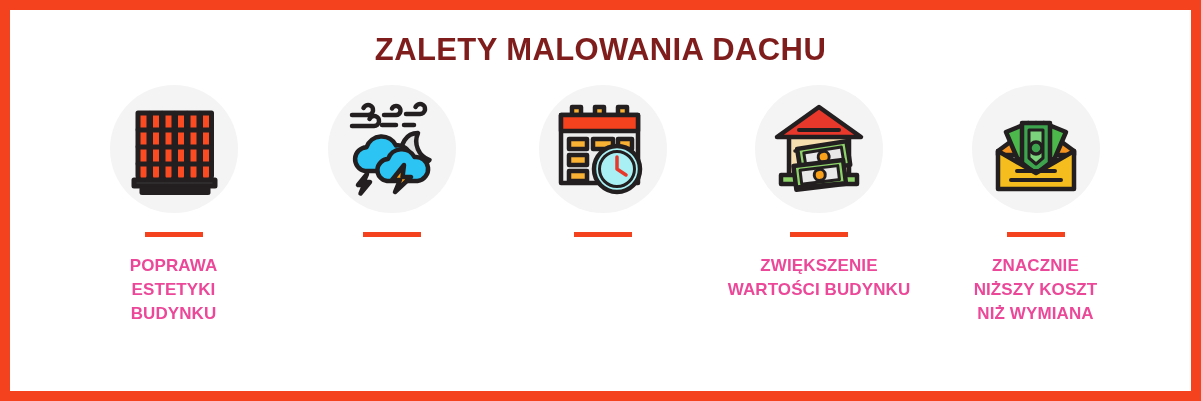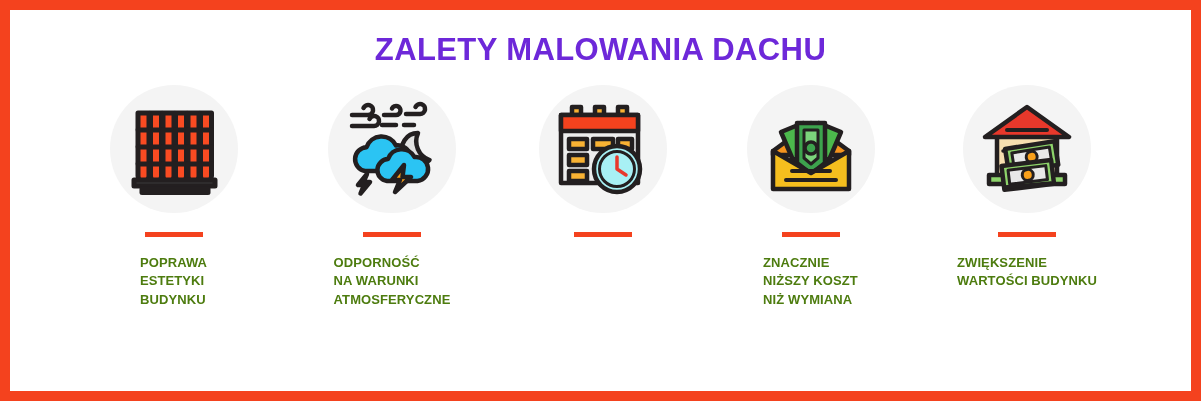--- a/index.html
+++ b/index.html
@@ -19,21 +19,21 @@
     height: 401px;
     box-sizing: border-box;
     background: #ffffff;
     border: 10px solid #F4421E;
   }
   #title {
     text-align: center;
     font-size: 31px;
     font-weight: bold;
     letter-spacing: 0.4px;
-    color: #6d28d9;
+    color: #7f1d1d;
     margin-top: 24px;
     line-height: 1;
     white-space: nowrap;
   }
   #cards {
     display: flex;
     justify-content: center;
     align-items: flex-start;
     margin-top: 20px;
     padding: 0 6px;
@@ -62,24 +62,25 @@
   .circle svg { display: block; }
 
   .dash {
     width: 58px;
     height: 5px;
     background: #F4421E;
     margin-top: 19px;
   }
   .label {
     margin-top: 17px;
-    font-size: 13px;
+    text-align: center;
+    font-size: 17px;
     font-weight: bold;
     line-height: 1.42;
-    color: #4d7c0f;
+    color: #ec4899;
     letter-spacing: 0.1px;
     white-space: pre-line;
   }
 </style>
 </head>
 <body>
 
 <div id="infographic">
 
   <div id="title">ZALETY MALOWANIA DACHU</div>
@@ -153,23 +154,20 @@
 
               <path d="M43 80a11 11 0 0 1 1-21.9A14.5 14.5 0 0 1 70.5 56a10.5 10.5 0 0 1 3 24z" fill="#2BC4F3"></path>
 
               <path d="M23 73l-9 11h6l-3.5 8.5L26 81h-6.5z" fill="#F9A01B"></path>
               <path d="M60 64l-12 15h8l-5 12 16-15h-8.5z" fill="#F9A01B"></path>
             </g>
           </svg>
         </span>
       </div>
       <div class="dash"></div>
-      <div class="label">ODPORNOŚĆ
-NA WARUNKI
-ATMOSFERYCZNE</div>
     </div>
 
     <div class="card card-w3">
       <div class="circle">
         <span>
           <svg width="96" height="96" viewBox="0 0 96 96">
             <g stroke="#231F20" stroke-width="4.5" stroke-linejoin="round" stroke-linecap="round">
 
               <rect x="17" y="6" width="9" height="14" fill="#F9B233"></rect>
               <rect x="40" y="6" width="9" height="14" fill="#F9B233"></rect>
@@ -186,48 +184,20 @@
               <rect x="14" y="70" width="18" height="10" fill="#F9B233"></rect>
 
               <circle cx="62" cy="68" r="23" fill="#A8F0F4"></circle>
               <circle cx="62" cy="68" r="17.5" fill="#A8F0F4" stroke-width="3"></circle>
               <path d="M62 68V56M62 68l9 6" stroke="#E8382B" stroke-width="3.5"></path>
             </g>
           </svg>
         </span>
       </div>
       <div class="dash"></div>
-    </div>
-
-    <div class="card card-w4">
-      <div class="circle">
-        <span>
-          <svg width="96" height="96" viewBox="0 0 96 96">
-            <g stroke="#231F20" stroke-width="4.5" stroke-linejoin="round" stroke-linecap="round">
-
-              <path d="M10 50L48 22l38 28v4H10z" fill="#F5941E"></path>
-
-              <path d="M18 31l22-9 12 28-22 9z" fill="#4CB84C"></path>
-
-              <path d="M78 31L56 22 44 50l22 9z" fill="#4CB84C"></path>
-
-              <path d="M34 22h28v40L48 73 34 62z" fill="#3DA34D"></path>
-              <path d="M41 29h14v28l-7 6-7-6z" fill="#7BD47B" stroke-width="3"></path>
-              <circle cx="48" cy="47" r="6" fill="#3DA34D" stroke-width="3.5"></circle>
-
-              <path d="M10 50l38 22 38-22v38H10z" fill="#F5BE1E"></path>
-              <path d="M29 70h38M23 79h50" stroke-width="4"></path>
-            </g>
-          </svg>
-        </span>
-      </div>
-      <div class="dash"></div>
-      <div class="label">ZNACZNIE
-NIŻSZY KOSZT
-NIŻ WYMIANA</div>
     </div>
 
     <div class="card card-w5">
       <div class="circle">
         <span>
           <svg width="96" height="96" viewBox="0 0 96 96">
             <g stroke="#231F20" stroke-width="4.5" stroke-linejoin="round" stroke-linecap="round">
 
               <rect x="18" y="34" width="60" height="46" fill="#F7DFB0"></rect>
 
@@ -250,14 +220,42 @@
               <path d="M26 86l46-4" stroke-width="3.5" fill="none"></path>
             </g>
           </svg>
         </span>
       </div>
       <div class="dash"></div>
       <div class="label">ZWIĘKSZENIE
 WARTOŚCI BUDYNKU</div>
     </div>
 
+    <div class="card card-w4">
+      <div class="circle">
+        <span>
+          <svg width="96" height="96" viewBox="0 0 96 96">
+            <g stroke="#231F20" stroke-width="4.5" stroke-linejoin="round" stroke-linecap="round">
+
+              <path d="M10 50L48 22l38 28v4H10z" fill="#F5941E"></path>
+
+              <path d="M18 31l22-9 12 28-22 9z" fill="#4CB84C"></path>
+
+              <path d="M78 31L56 22 44 50l22 9z" fill="#4CB84C"></path>
+
+              <path d="M34 22h28v40L48 73 34 62z" fill="#3DA34D"></path>
+              <path d="M41 29h14v28l-7 6-7-6z" fill="#7BD47B" stroke-width="3"></path>
+              <circle cx="48" cy="47" r="6" fill="#3DA34D" stroke-width="3.5"></circle>
+
+              <path d="M10 50l38 22 38-22v38H10z" fill="#F5BE1E"></path>
+              <path d="M29 70h38M23 79h50" stroke-width="4"></path>
+            </g>
+          </svg>
+        </span>
+      </div>
+      <div class="dash"></div>
+      <div class="label">ZNACZNIE
+NIŻSZY KOSZT
+NIŻ WYMIANA</div>
+    </div>
+
   </div>
 </div>
 
 </body></html>

